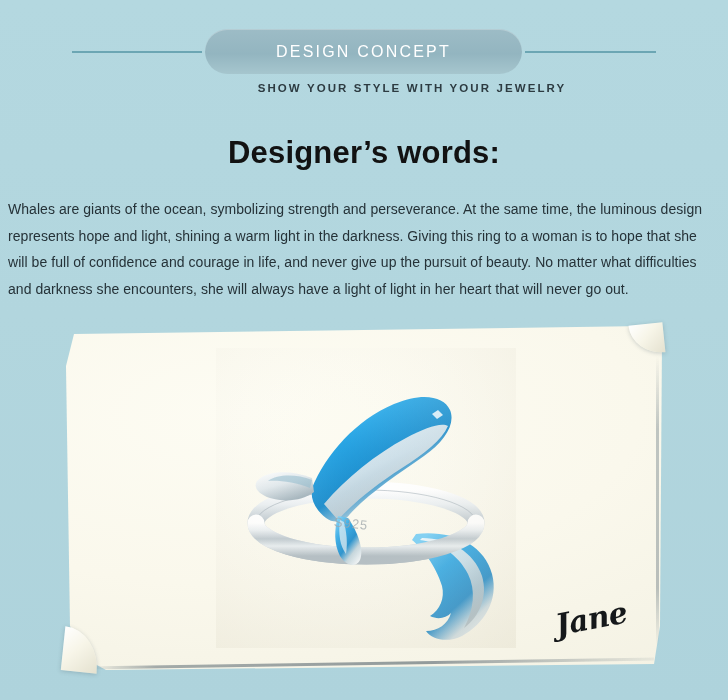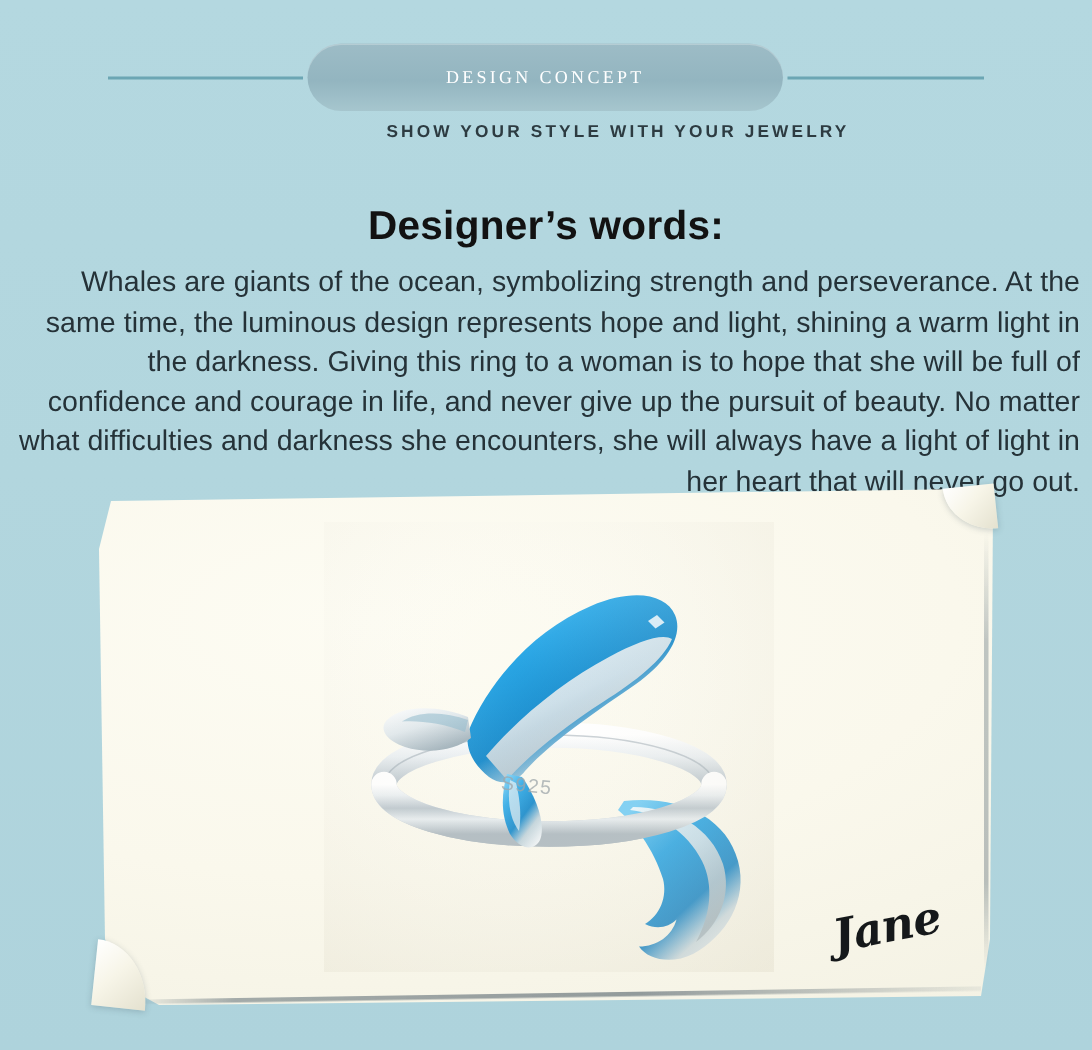--- a/index.html
+++ b/index.html
@@ -46,25 +46,24 @@
     height: 45px;
     border-radius: 23px;
     background: linear-gradient(180deg, #9dbcc6 0%, #93b5c0 55%, #a6c6ce 100%);
     box-shadow: inset 0 1px 0 rgba(255,255,255,.25);
     display: flex;
     align-items: center;
     justify-content: center;
   }
   .badge-text {
     color: #ffffff;
-    font-size: 12px;
+    font-size: 16px;
     letter-spacing: 2.2px;
     font-weight: 400;
     white-space: nowrap;
-    font-family: Liberation Serif, serif;
   }
 
   .subtitle {
     position: absolute;
     top: 82px;
     left: 0;
     width: 728px;
     text-align: center;
     color: #2d3b41;
     font-size: 11.5px;
@@ -74,33 +73,33 @@
   }
 
   
   .heading {
     position: absolute;
     top: 135px;
     left: 0;
     width: 728px;
     text-align: center;
     color: #121212;
-    font-size: 27px;
+    font-size: 31px;
     font-weight: bold;
     letter-spacing: .2px;
   }
 
   .paragraph {
     position: absolute;
-    top: 176px;
+    top: 196px;
     left: 8px;
     width: 712px;
-    text-align: right;
+    text-align: left;
     color: #253238;
-    font-size: 19px;
+    font-size: 14px;
     line-height: 26.5px;
     letter-spacing: .05px;
   }
 
   
   .paper-wrap {
     position: absolute;
     left: 66px;
     top: 326px;
     width: 596px;

